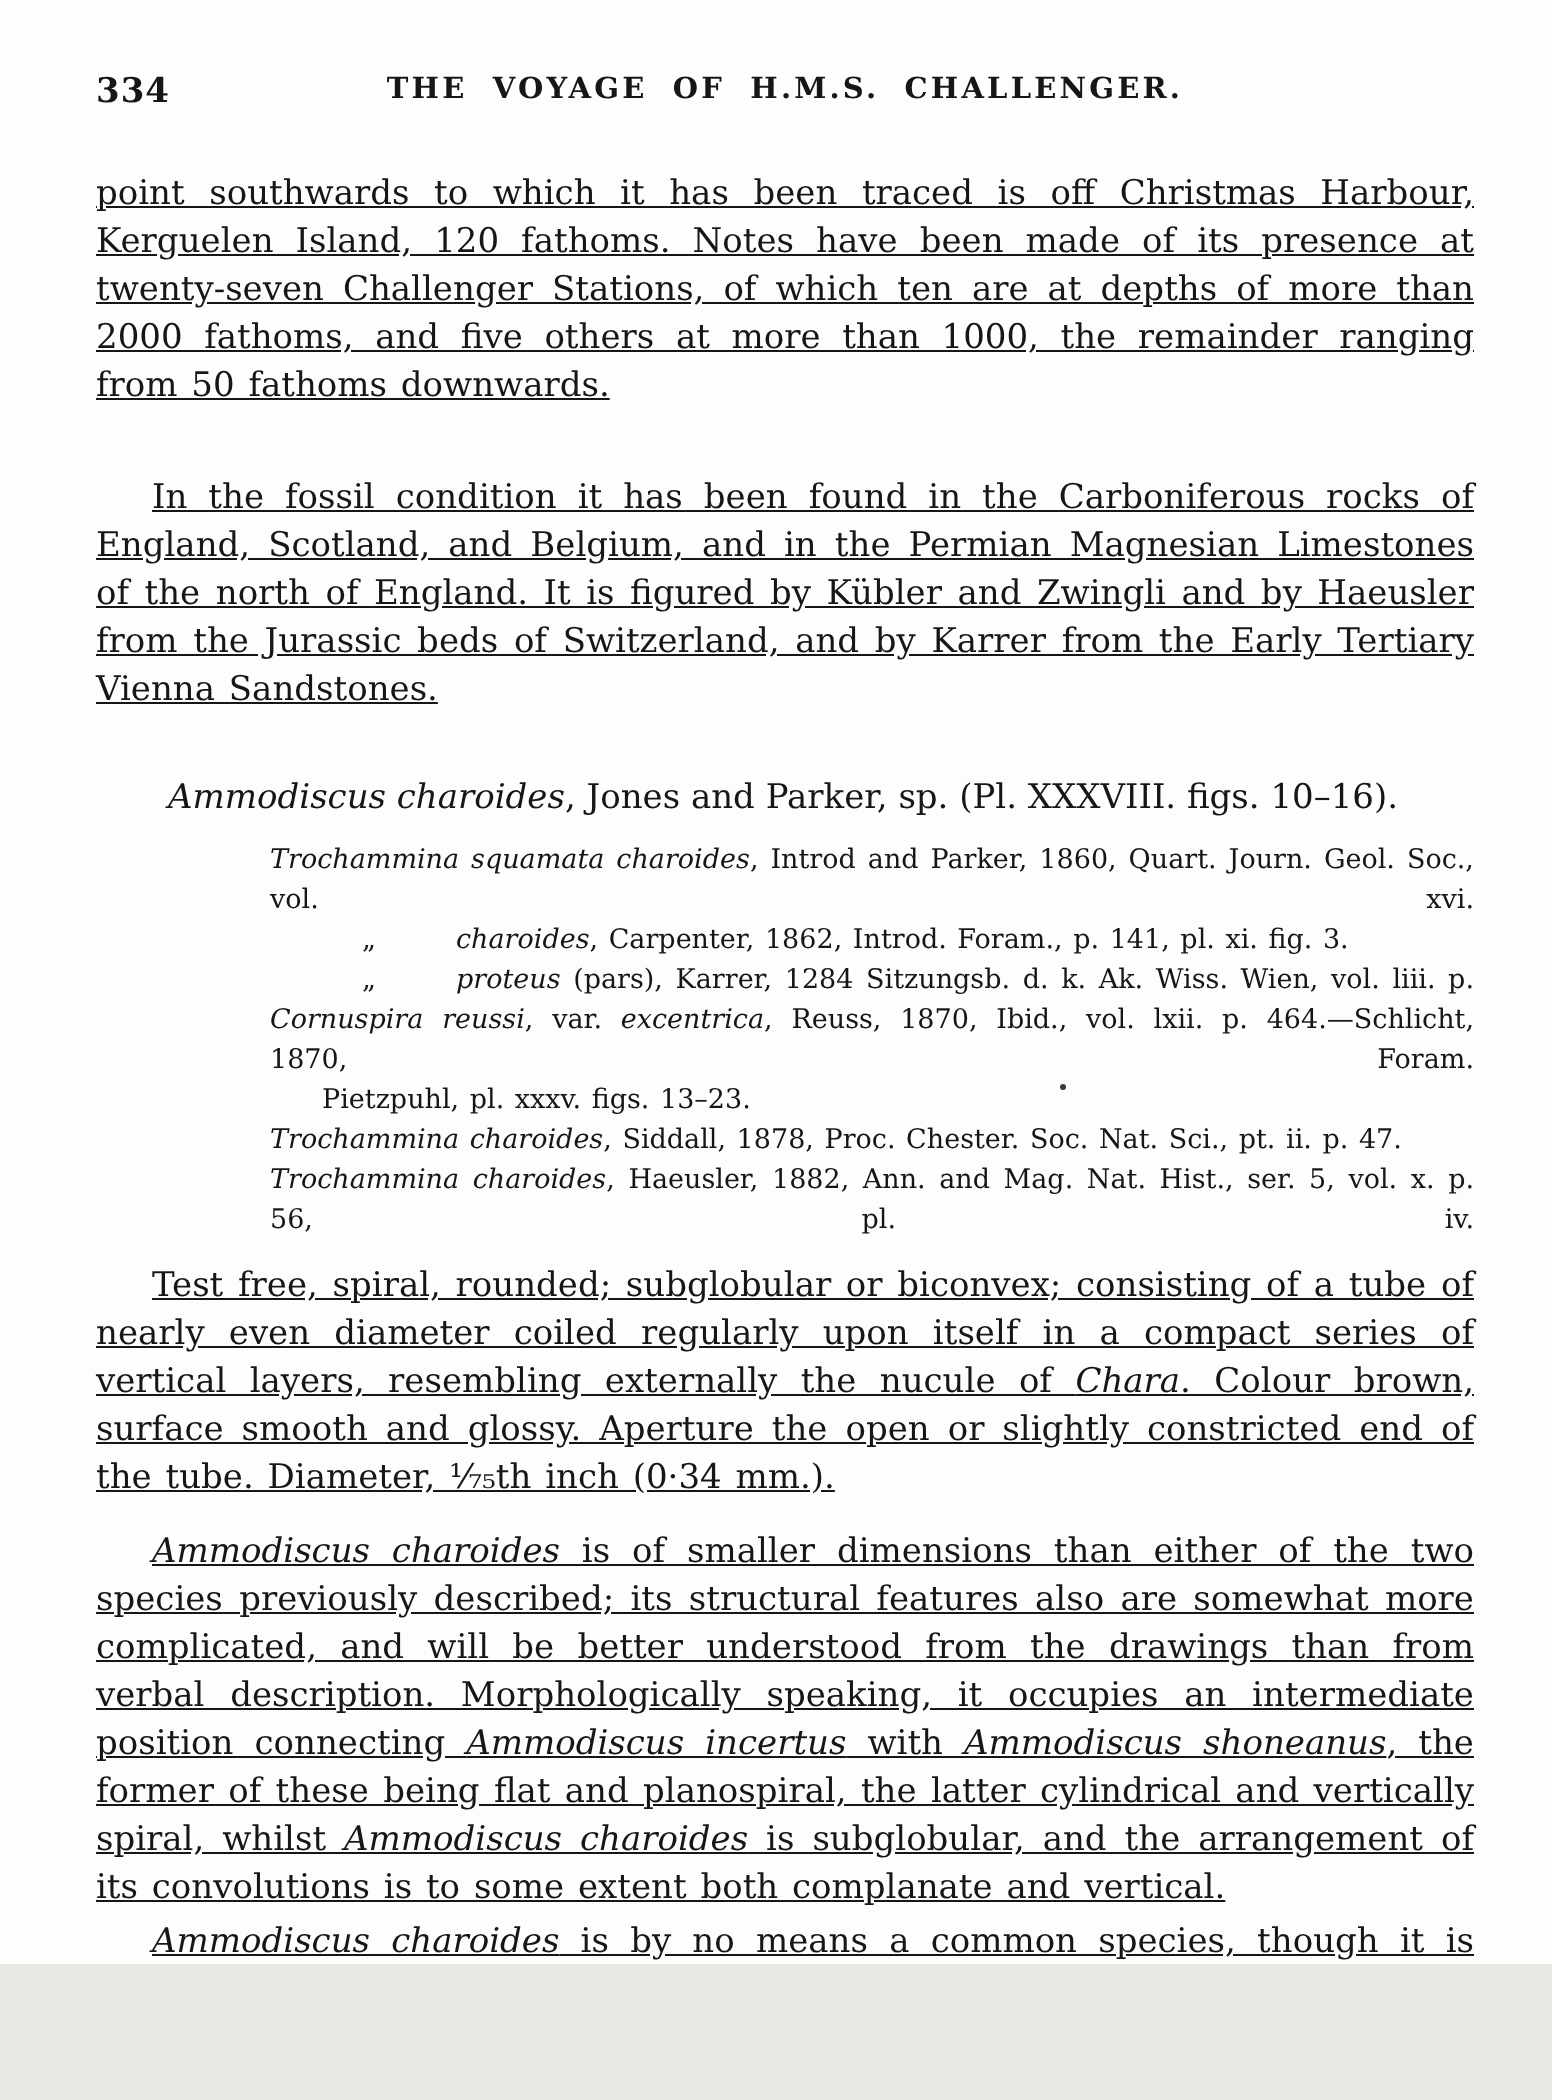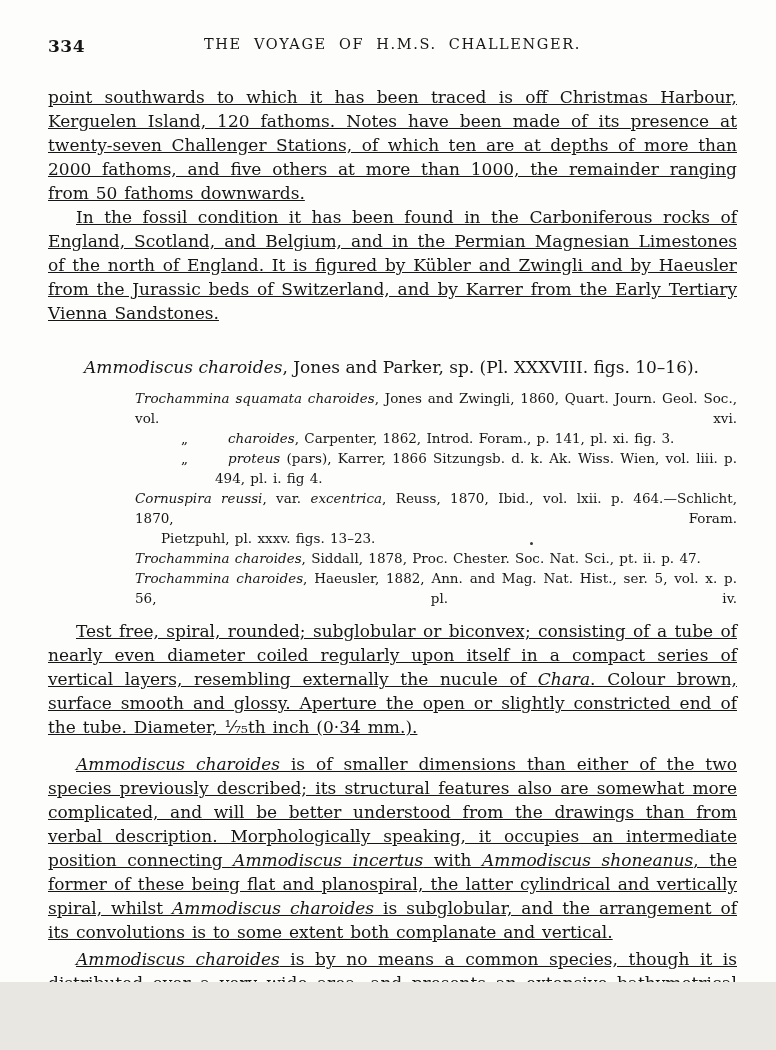--- a/index.html
+++ b/index.html
@@ -23,34 +23,34 @@
   .page-num {
     position: absolute;
     left: 0; top: 0;
     font-size: 17px;
     font-weight: bold;
     letter-spacing: 0.5px;
   }
   .running-header {
     text-align: center;
     font-size: 14.5px;
-    font-weight: normal;
+    font-weight: bold;
     letter-spacing: 1.6px;
     word-spacing: 6px;
     white-space: nowrap;
   }
   .para {
     font-size: 17px;
     line-height: 24px;
     text-align: justify;
     word-spacing: 1.5px;
     margin: 0;
     text-decoration: underline;
   }
-  .para.indent { text-indent: 28px; }
+  .para.indent { text-indent: 28px; margin-top: 32px; }
   .species-heading {
     margin-top: 30px;
     padding-left: 36px;
     font-size: 17px;
     line-height: 24px;
   }
   .synonymy {
     margin-top: 9px;
     padding-left: 87px;
     font-size: 13.5px;
@@ -88,24 +88,23 @@
     <div class="running-header">THE VOYAGE OF H.M.S. CHALLENGER.</div>
   </div>
 
   <p class="para"><span>point southwards to which it has been traced is off Christmas Harbour, Kerguelen Island, 120 fathoms.  Notes have been made of its presence at twenty-seven Challenger Stations, of which ten are at depths of more than 2000 fathoms, and five others at more than 1000, the remainder ranging from 50 fathoms downwards.</span></p>
 
   <p class="para indent"><span>In the fossil condition it has been found in the Carboniferous rocks of England, Scotland, and Belgium, and in the Permian Magnesian Limestones of the north of England. It is figured by Kübler and Zwingli and by Haeusler from the Jurassic beds of Switzerland, and by Karrer from the Early Tertiary Vienna Sandstones.</span></p>
 
   <div class="species-heading"><i>Ammodiscus charoides</i><span>, Jones and Parker, sp. (Pl. XXXVIII. figs. 10–16).</span></div>
 
   <div class="synonymy">
-    <div class="syn-line fill"><i>Trochammina squamata charoides</i><span>, Jones and Zwingli, 1860, Quart. Journ. Geol. Soc., vol. xvi.</span></div>
+    <div class="syn-line fill"><i>Trochammina squamata charoides</i><span>, Introd and Parker, 1860, Quart. Journ. Geol. Soc., vol. xvi.</span></div>
     <div class="syn-line"><span class="ditto">„</span><i>charoides</i><span>, Carpenter, 1862, Introd. Foram., p. 141, pl. xi. fig. 3.</span></div>
-    <div class="syn-line fill"><span class="ditto">„</span><i>proteus</i><span> (pars), Karrer, 1866 Sitzungsb. d. k. Ak. Wiss. Wien, vol. liii. p.</span></div>
-    <div class="syn-line ind-a"><span>494, pl. i. fig 4.</span></div>
+    <div class="syn-line fill"><span class="ditto">„</span><i>proteus</i><span> (pars), Karrer, 1284 Sitzungsb. d. k. Ak. Wiss. Wien, vol. liii. p.</span></div>
     <div class="syn-line fill"><i>Cornuspira reussi</i><span>, var. </span><i>excentrica</i><span>, Reuss, 1870, Ibid., vol. lxii. p. 464.—Schlicht, 1870, Foram.</span></div>
     <div class="syn-line ind-b"><span>Pietzpuhl, pl. xxxv. figs. 13–23.</span></div>
     <div class="syn-line"><i>Trochammina charoides</i><span>, Siddall, 1878, Proc. Chester. Soc. Nat. Sci., pt. ii. p. 47.</span></div>
     <div class="syn-line fill"><i>Trochammina charoides</i><span>, Haeusler, 1882, Ann. and Mag. Nat. Hist., ser. 5, vol. x. p. 56, pl. iv.</span></div>
   </div>
 
   <p class="para indent p3"><span>Test free, spiral, rounded; subglobular or biconvex; consisting of a tube of nearly even diameter coiled regularly upon itself in a compact series of vertical layers, resembling externally the nucule of </span><i>Chara</i><span>.  Colour brown, surface smooth and glossy.  Aperture the open or slightly constricted end of the tube.  Diameter, ¹⁄₇₅th inch (0·34 mm.).</span></p>
 
   <p class="para indent p4"><i>Ammodiscus charoides</i><span> is of smaller dimensions than either of the two species previously described; its structural features also are somewhat more complicated, and will be better understood from the drawings than from verbal description.  Morphologically speaking, it occupies an intermediate position connecting </span><i>Ammodiscus incertus</i><span> with </span><i>Ammodiscus shoneanus</i><span>, the former of these being flat and planospiral, the latter cylindrical and vertically spiral, whilst </span><i>Ammodiscus charoides</i><span> is subglobular, and the arrangement of its convolutions is to some extent both complanate and vertical.</span></p>
 

